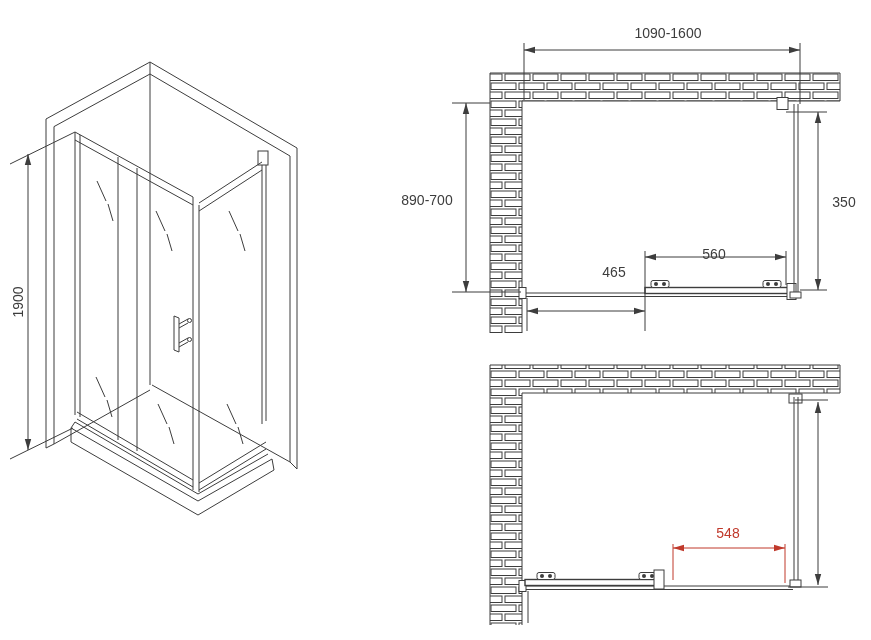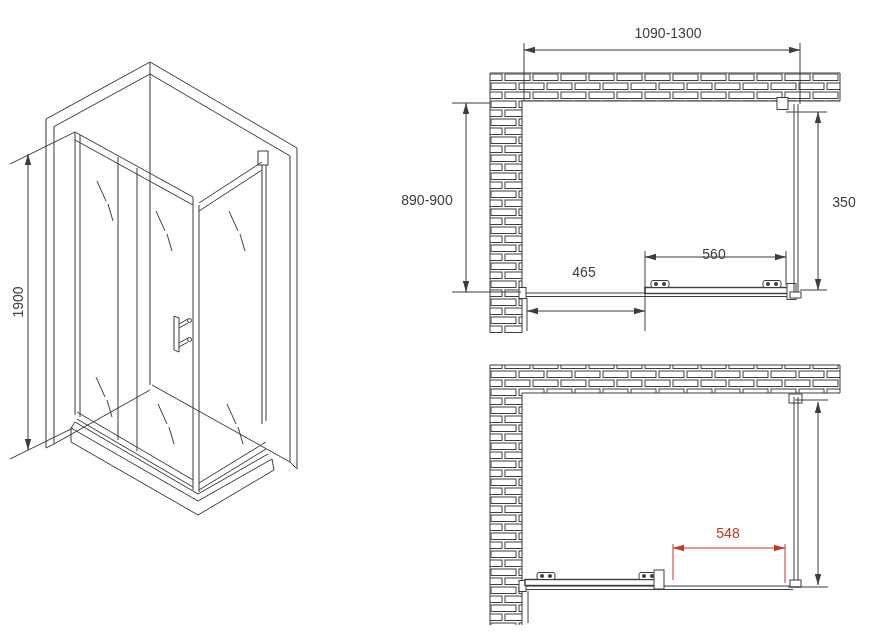--- a/index.html
+++ b/index.html
@@ -228,25 +228,25 @@
         <path class="rln" d="M785,544 L785,583"></path>
         <path class="rln" d="M673,548 L785,548"></path>
         <path class="rart" d="M673,548 l11,-3.2 l0,6.4 z"></path>
         <path class="rart" d="M785,548 l-11,-3.2 l0,6.4 z"></path>
       </g>
     </g>
   </svg>
 
   <div class="dim-label rot" style="left:1px;top:295px;width:34px;height:14px;">1900</div>
 
-  <div class="dim-label" style="left:594px;top:26px;width:148px;">1090-1300</div>
-
-  <div class="dim-label" style="left:381px;top:193px;width:92px;">890-900</div>
+  <div class="dim-label" style="left:594px;top:26px;width:148px;">1090-1600</div>
+
+  <div class="dim-label" style="left:381px;top:193px;width:92px;">890-700</div>
 
   <div class="dim-label" style="left:822px;top:195px;width:44px;">350</div>
 
   <div class="dim-label" style="left:684px;top:247px;width:60px;">560</div>
 
-  <div class="dim-label" style="left:554px;top:265px;width:60px;">465</div>
+  <div class="dim-label" style="left:584px;top:265px;width:60px;">465</div>
 
   <div class="dim-label red" style="left:698px;top:526px;width:60px;">548</div>
 
 </div>
 
 </body></html>

